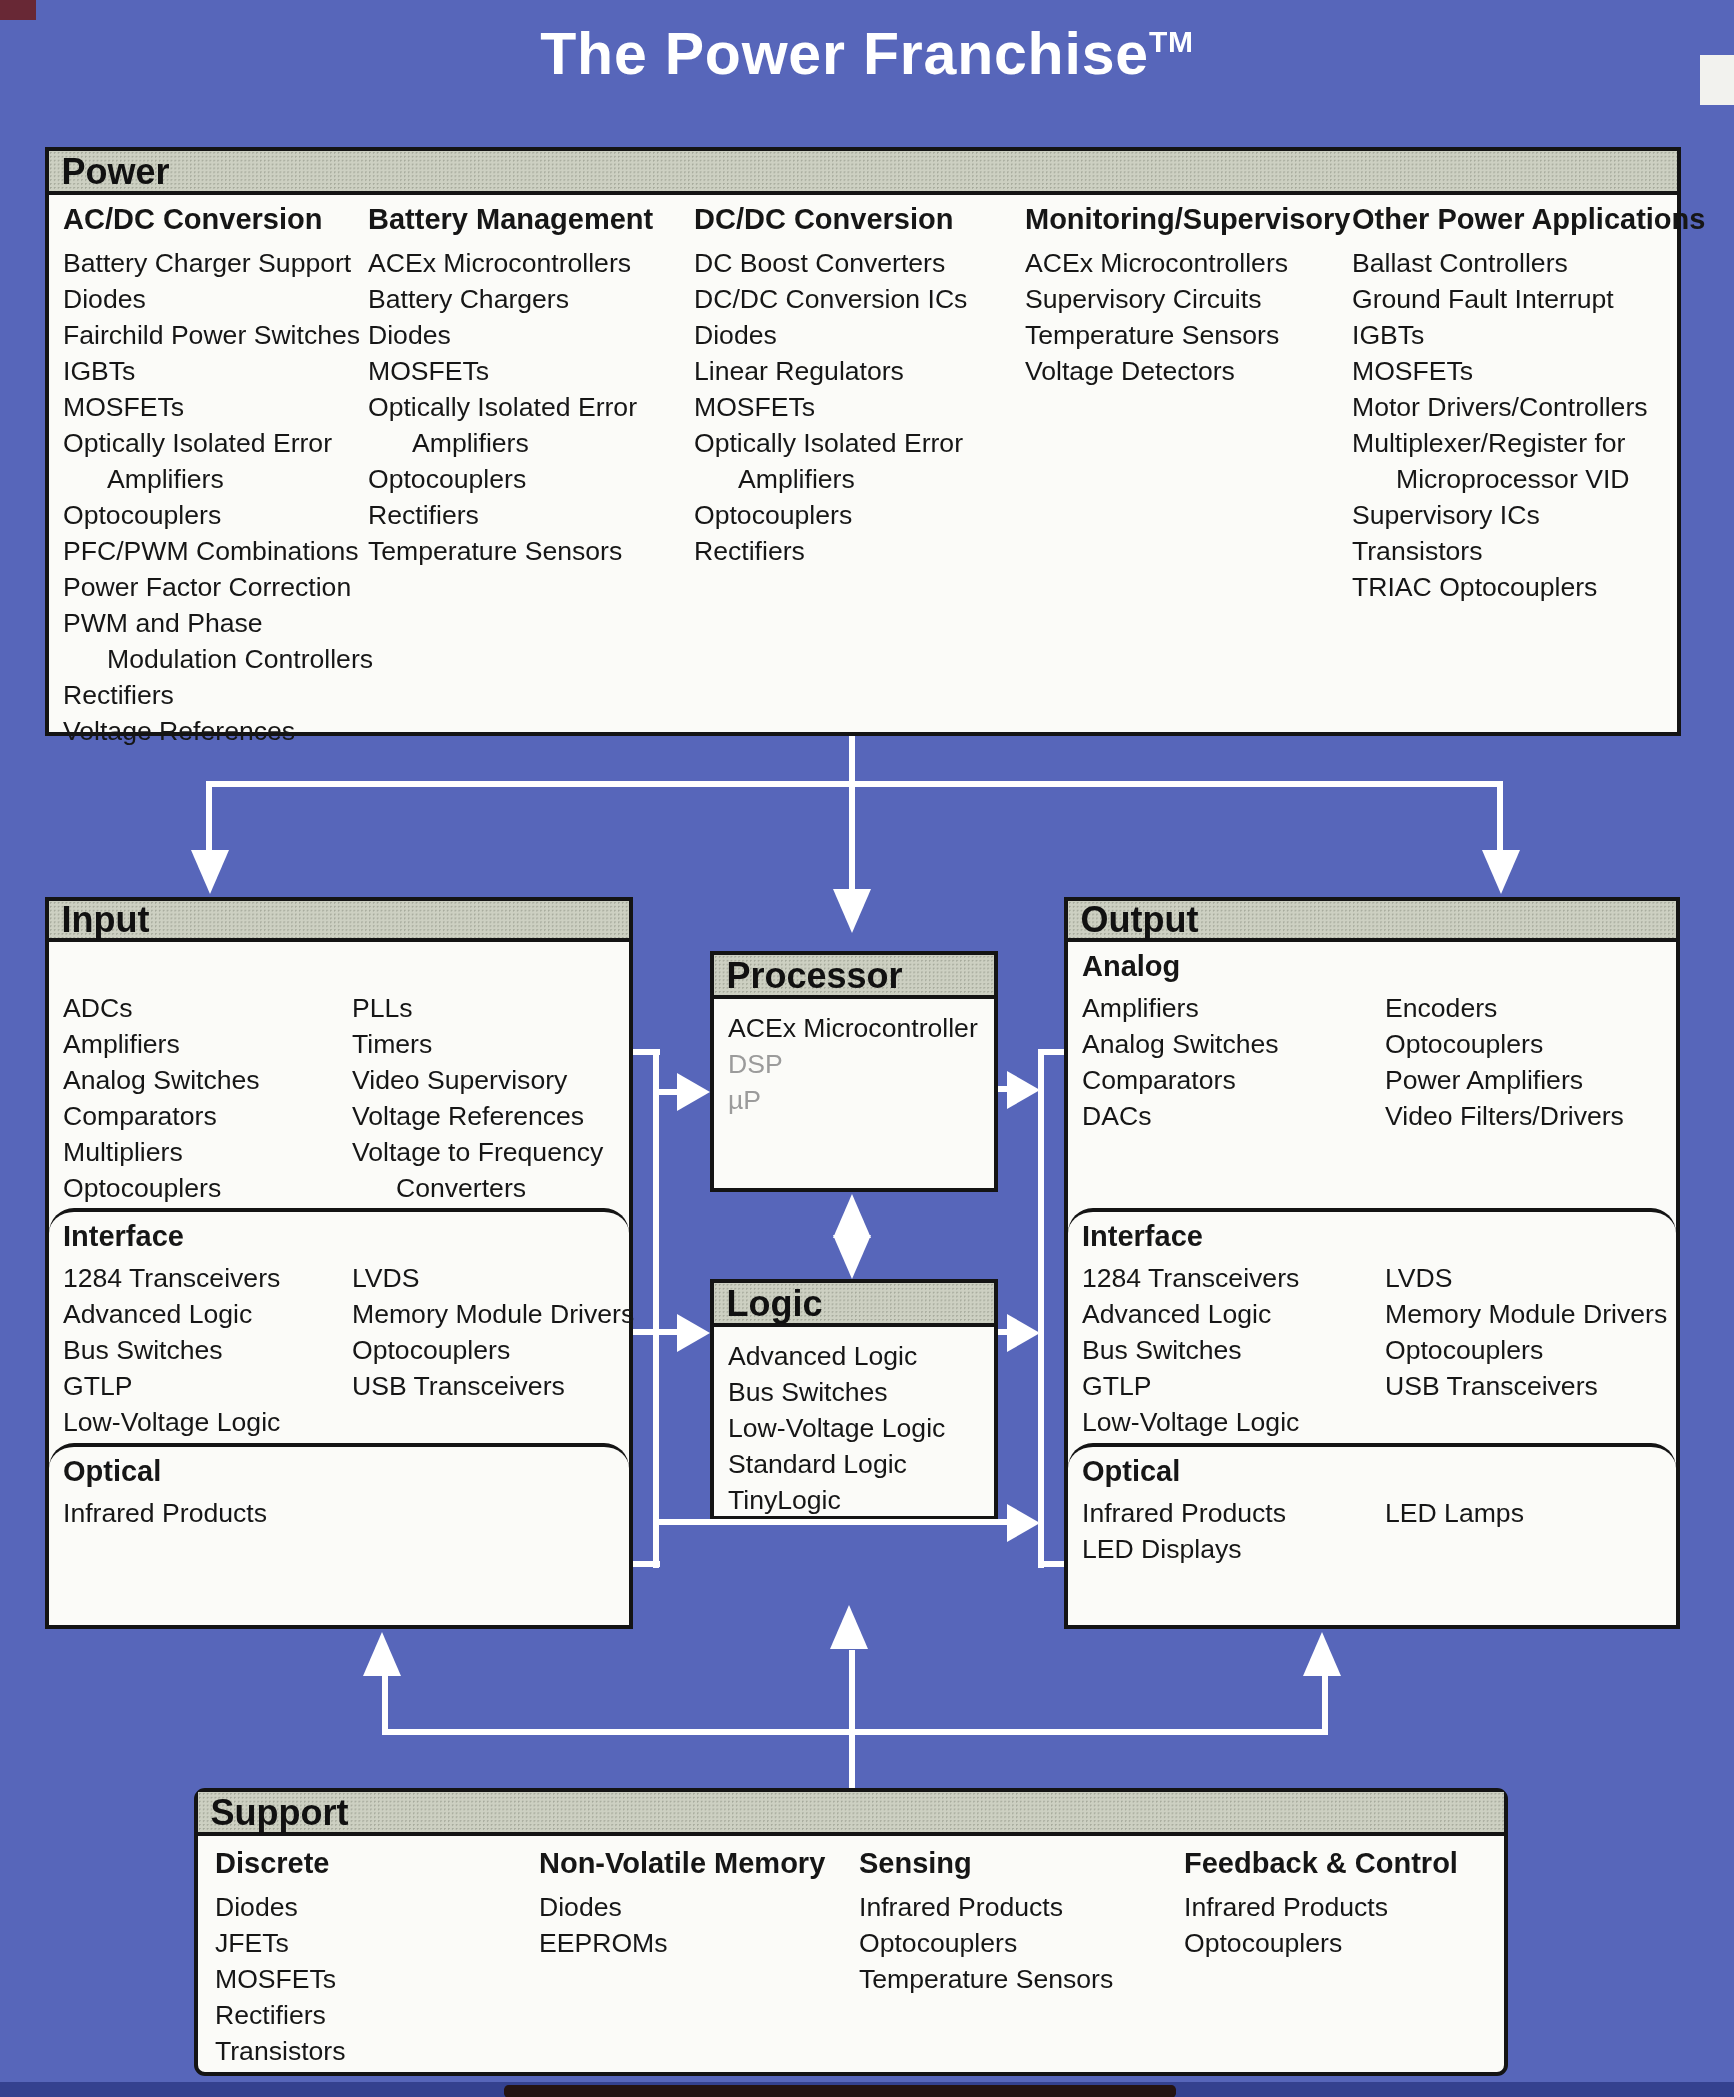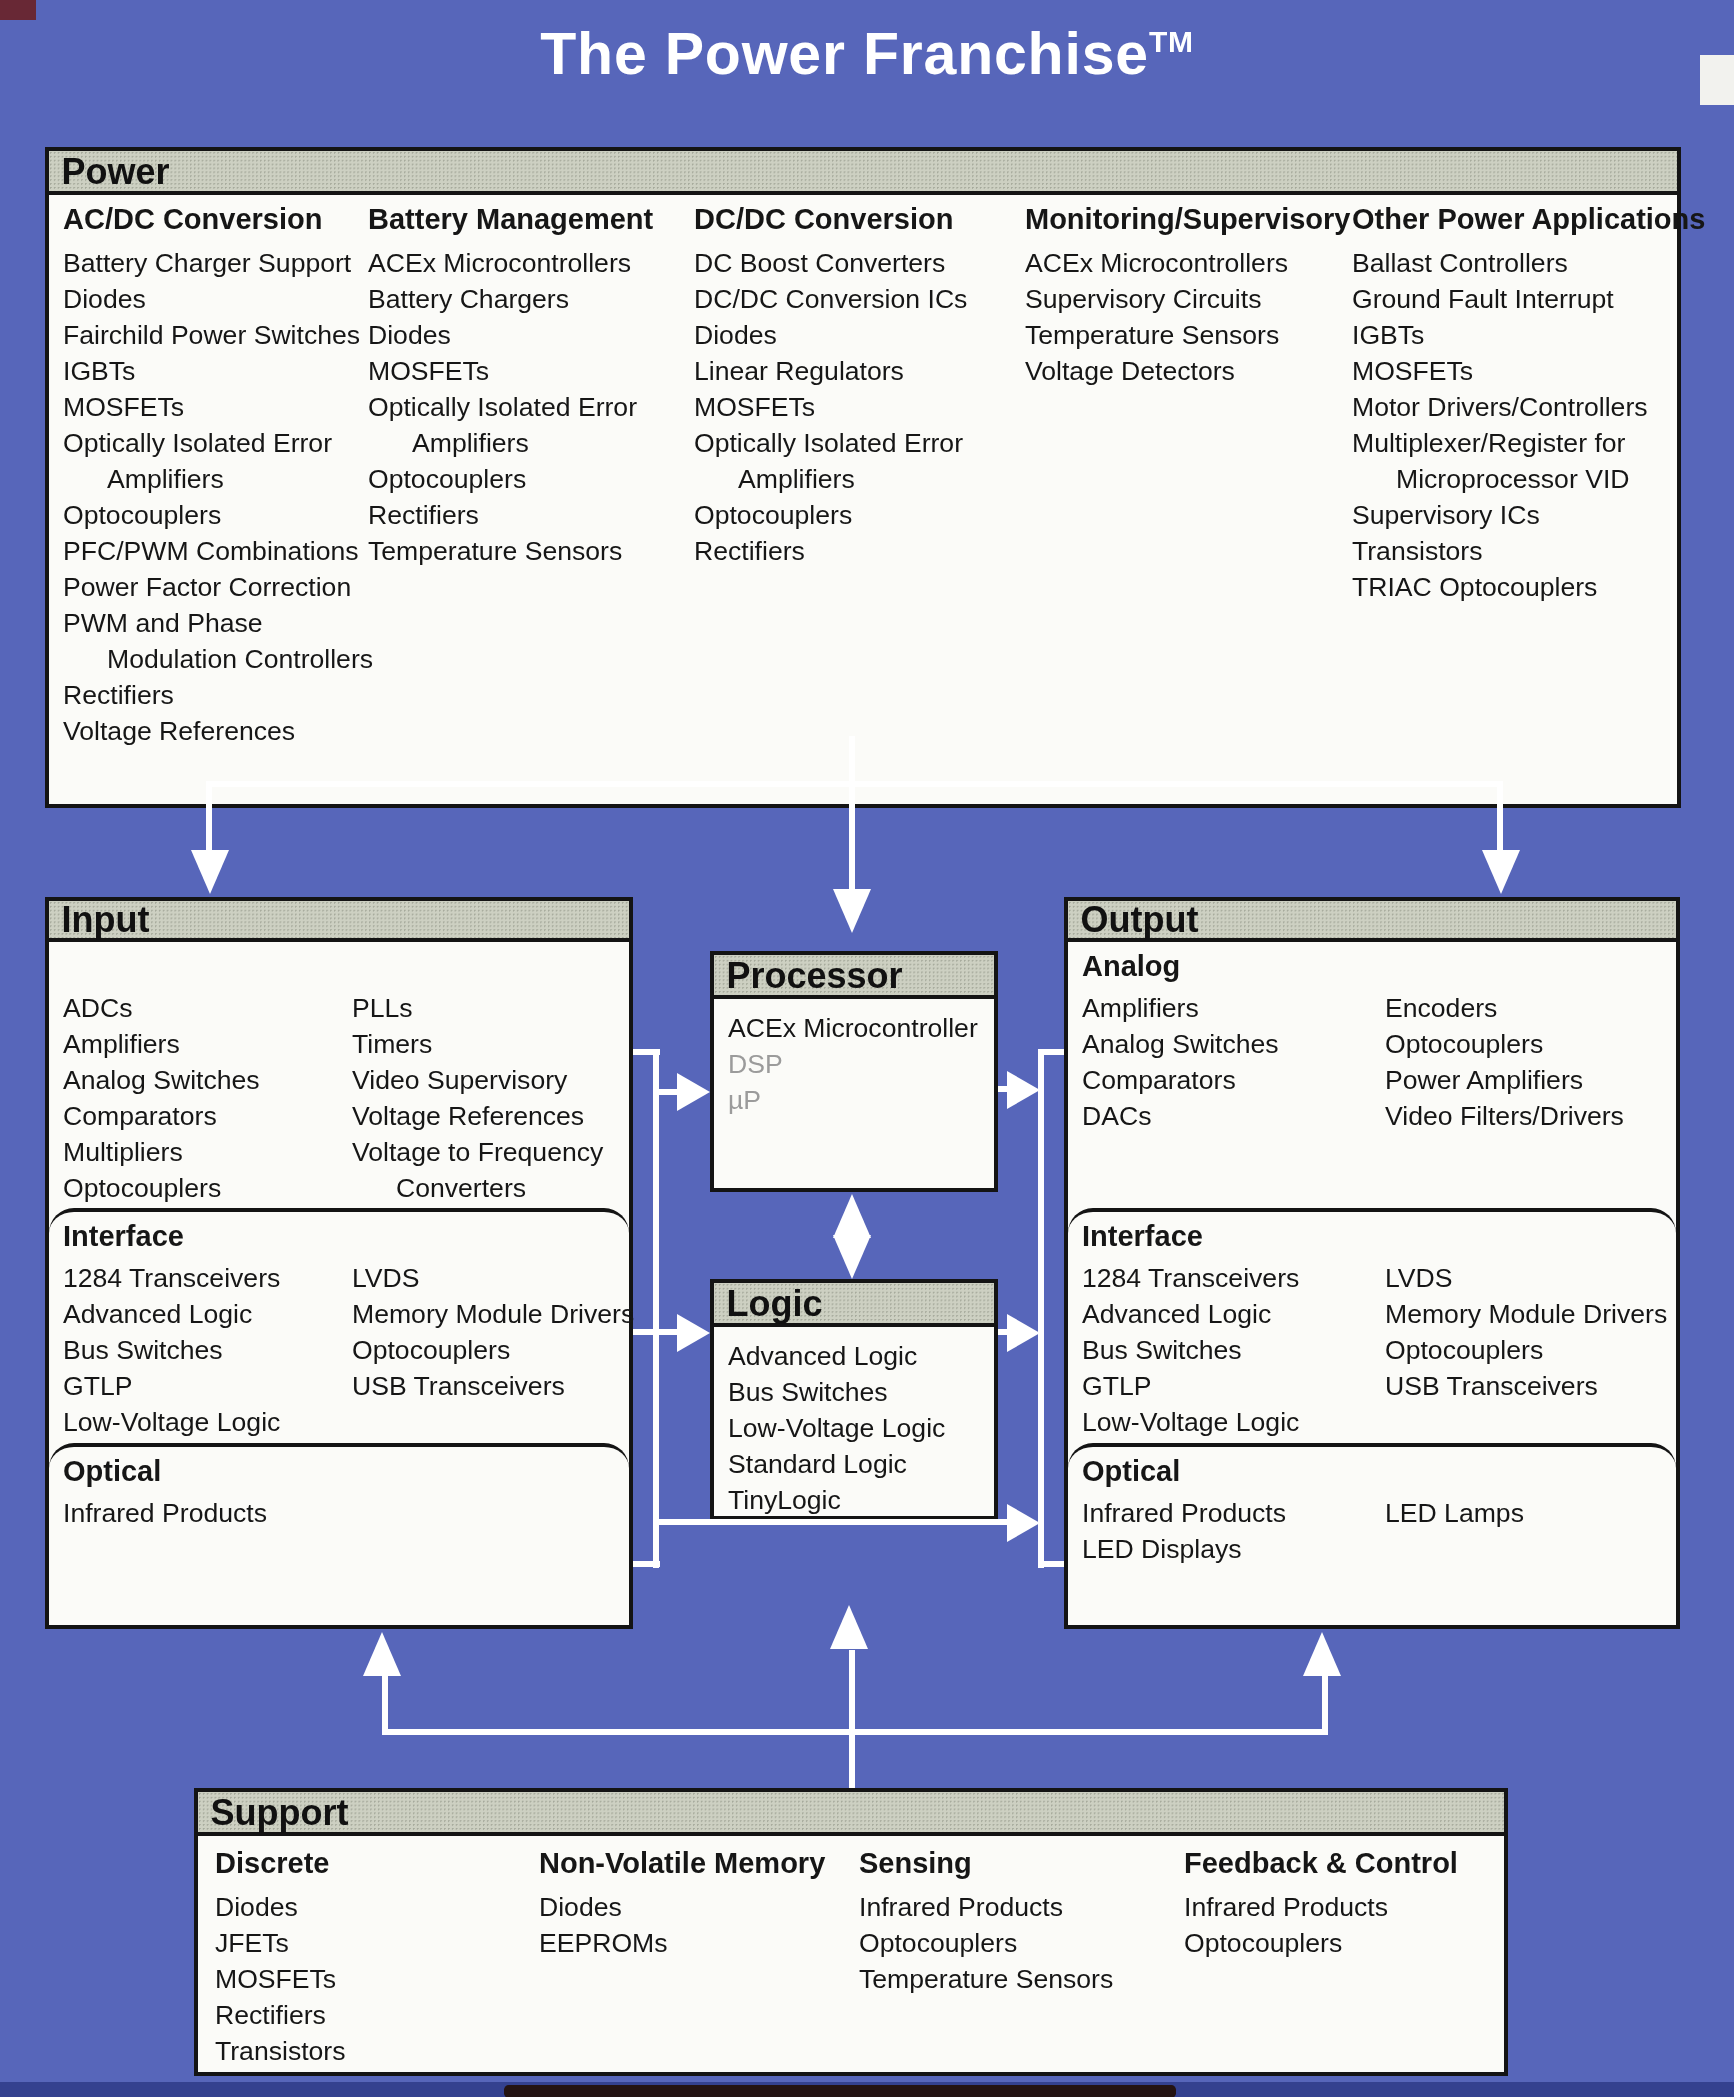--- a/index.html
+++ b/index.html
@@ -45,21 +45,21 @@
   
   .artifact{position:absolute;}
 </style>
 </head>
 <body>
 
 <div class="title">
   <span>The Power Franchise</span><span class="tm">TM</span>
 </div>
 
-<div class="panel" style="left:45px;top:147px;width:1636px;height:661px;">
+<div class="panel" style="left:45px;top:147px;width:1636px;height:589px;">
   <div class="bar" style="height:44px;">
     <span>Power</span>
   </div>
   <div class="col" style="left:14px;top:52px;width:306px;">
     <div class="colhead">AC/DC Conversion</div>
     <div>
         <div class="li">Battery Charger Support</div>
         <div class="li">Diodes</div>
         <div class="li">Fairchild Power Switches</div>
         <div class="li">IGBTs</div>
@@ -265,21 +265,21 @@
         </div>
     </div>
     <div class="col" style="left:317px;top:48px;width:289px;">
       <div>
           <div class="li">LED Lamps</div>
         </div>
     </div>
   </div>
 </div>
 
-<div class="panel" style="left:194px;top:1788px;width:1314px;height:288px;">
+<div class="panel" style="left:194px;top:1788px;width:1314px;height:288px;border-radius:11px;">
   <div class="bar" style="height:44px;">
     <span>Support</span>
   </div>
   <div class="col" style="left:17px;top:55px;width:313px;">
     <div class="colhead">Discrete</div>
     <div>
         <div class="li">Diodes</div>
         <div class="li">JFETs</div>
         <div class="li">MOSFETs</div>
         <div class="li">Rectifiers</div>

